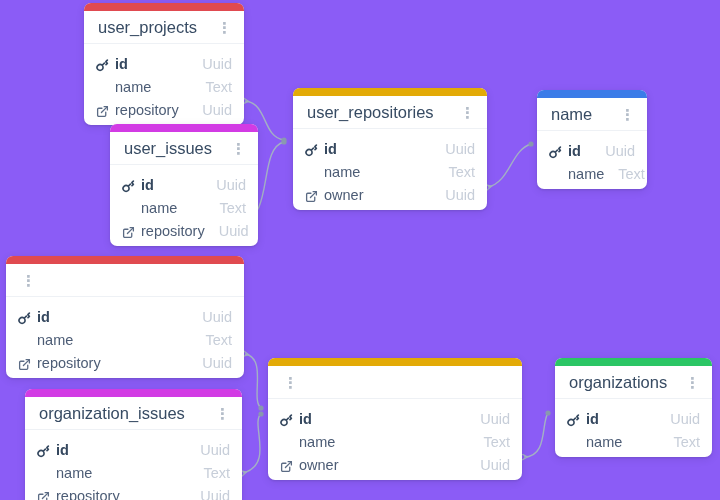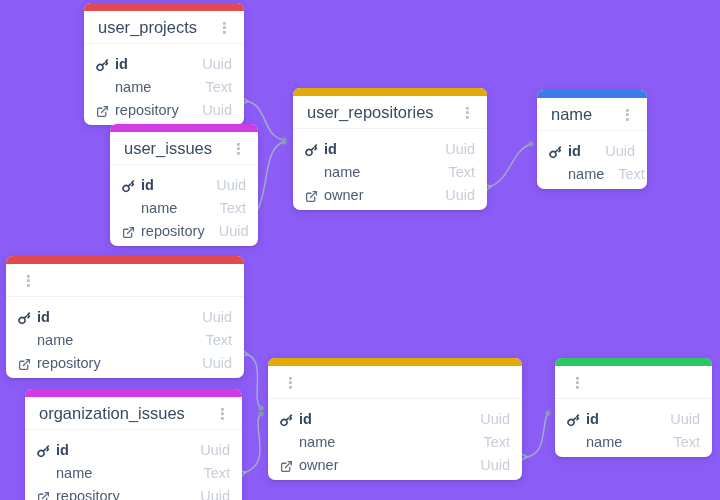--- a/index.html
+++ b/index.html
@@ -281,20 +281,21 @@
           </span>
         <span class="field-name">owner</span>
         <span class="field-type">Uuid</span>
       </div>
     </div>
   </div>
 
   <div class="table-card" style="left:555px;top:358px;width:157px;">
     <div class="accent-bar" style="background: rgb(43, 198, 101);"></div>
     <div class="title-row">
+      <span class="table-title">organizations</span>
       <span class="menu-icon">⋮</span>
     </div>
     <div class="rows">
       <div class="field-row pk">
         <span class="field-icon">
             <svg viewBox="0 0 24 24" width="13" height="13" fill="none" stroke="#35485f" stroke-width="3" stroke-linecap="round" stroke-linejoin="round">
               <path d="M21 2l-2 2m-7.61 7.61a5.5 5.5 0 1 1-7.778 7.778 5.5 5.5 0 0 1 7.777-7.777zm0 0L15.5 7.5m3 3L21 8l-3-3"></path>
             </svg>
           </span>
         <span class="field-name">id</span>

